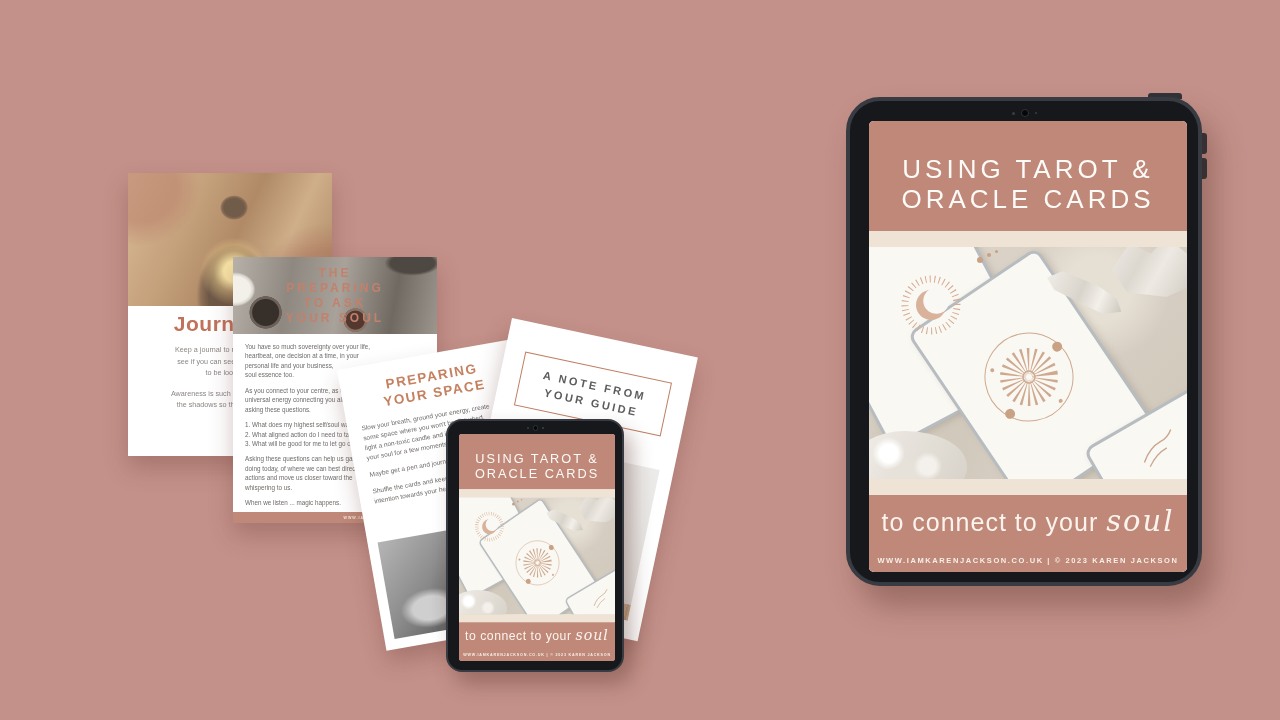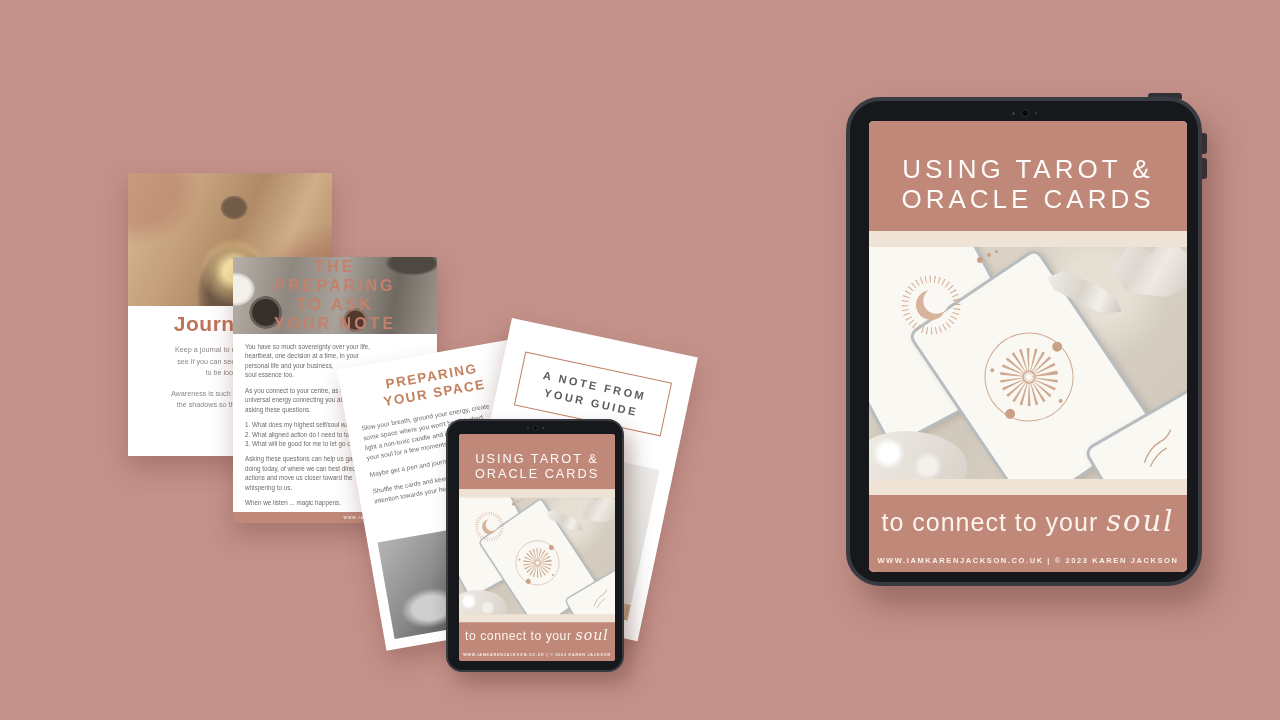--- a/index.html
+++ b/index.html
@@ -45,21 +45,21 @@
     background:
       radial-gradient(circle 25px at 16% 72%, #37302a 0 52%, #6b6159 56% 64%, transparent 66%),
       radial-gradient(circle 19px at 60% 82%, #53382f 0 48%, #8a7265 52% 62%, transparent 64%),
       radial-gradient(ellipse 26px 22px at 1% 42%, #f3f0ea 0 58%, #d8d4cd 70%, transparent 78%),
       radial-gradient(ellipse 40px 18px at 88% 8%, #4e4842 0 55%, transparent 70%),
       linear-gradient(100deg,#b7b1a9 0%,#8e8880 28%,#a9a29a 52%,#6f6962 78%,#9d968e 100%);
   }
   .p2-title{
     position:absolute;inset:0;display:flex;flex-direction:column;
     align-items:center;justify-content:center;gap:1px;
-    color:#c3806b;font-weight:700;font-size:16px;letter-spacing:3px;
+    color:#c3806b;font-weight:700;font-size:12px;letter-spacing:3px;
     text-align:center;
   }
   .p2-body{padding:8px 0 0 12px;color:#6f6b68;font-size:6.3px;line-height:1.5;}
   .p2-body .para{margin:0 0 6px 0;}
   .p2-body div{white-space:nowrap;}
   .p2-list{margin:0 0 6px 6px;}
   .p2-footer{
     position:absolute;left:0;right:0;bottom:0;height:11px;
     background:#bf8878;color:#f4e9e2;font-size:3.6px;font-weight:700;
     letter-spacing:1px;text-align:right;padding:3.5px 8px 0 0;box-sizing:border-box;
@@ -222,21 +222,21 @@
       </div>
     </div>
   </div>
 
   <div class="page page2">
     <div class="p2-header">
       <div class="p2-title">
         <span>THE</span>
         <span>PREPARING</span>
         <span>TO ASK</span>
-        <span>YOUR NOTE</span>
+        <span>YOUR SOUL</span>
       </div>
     </div>
     <div class="p2-body">
       <div class="para">
         <div>You have so much sovereignty over your life,</div>
         <div>heartbeat, one decision at a time, in your</div>
         <div>personal life and your business,</div>
         <div>soul essence too.</div>
       </div>
       <div class="para">

